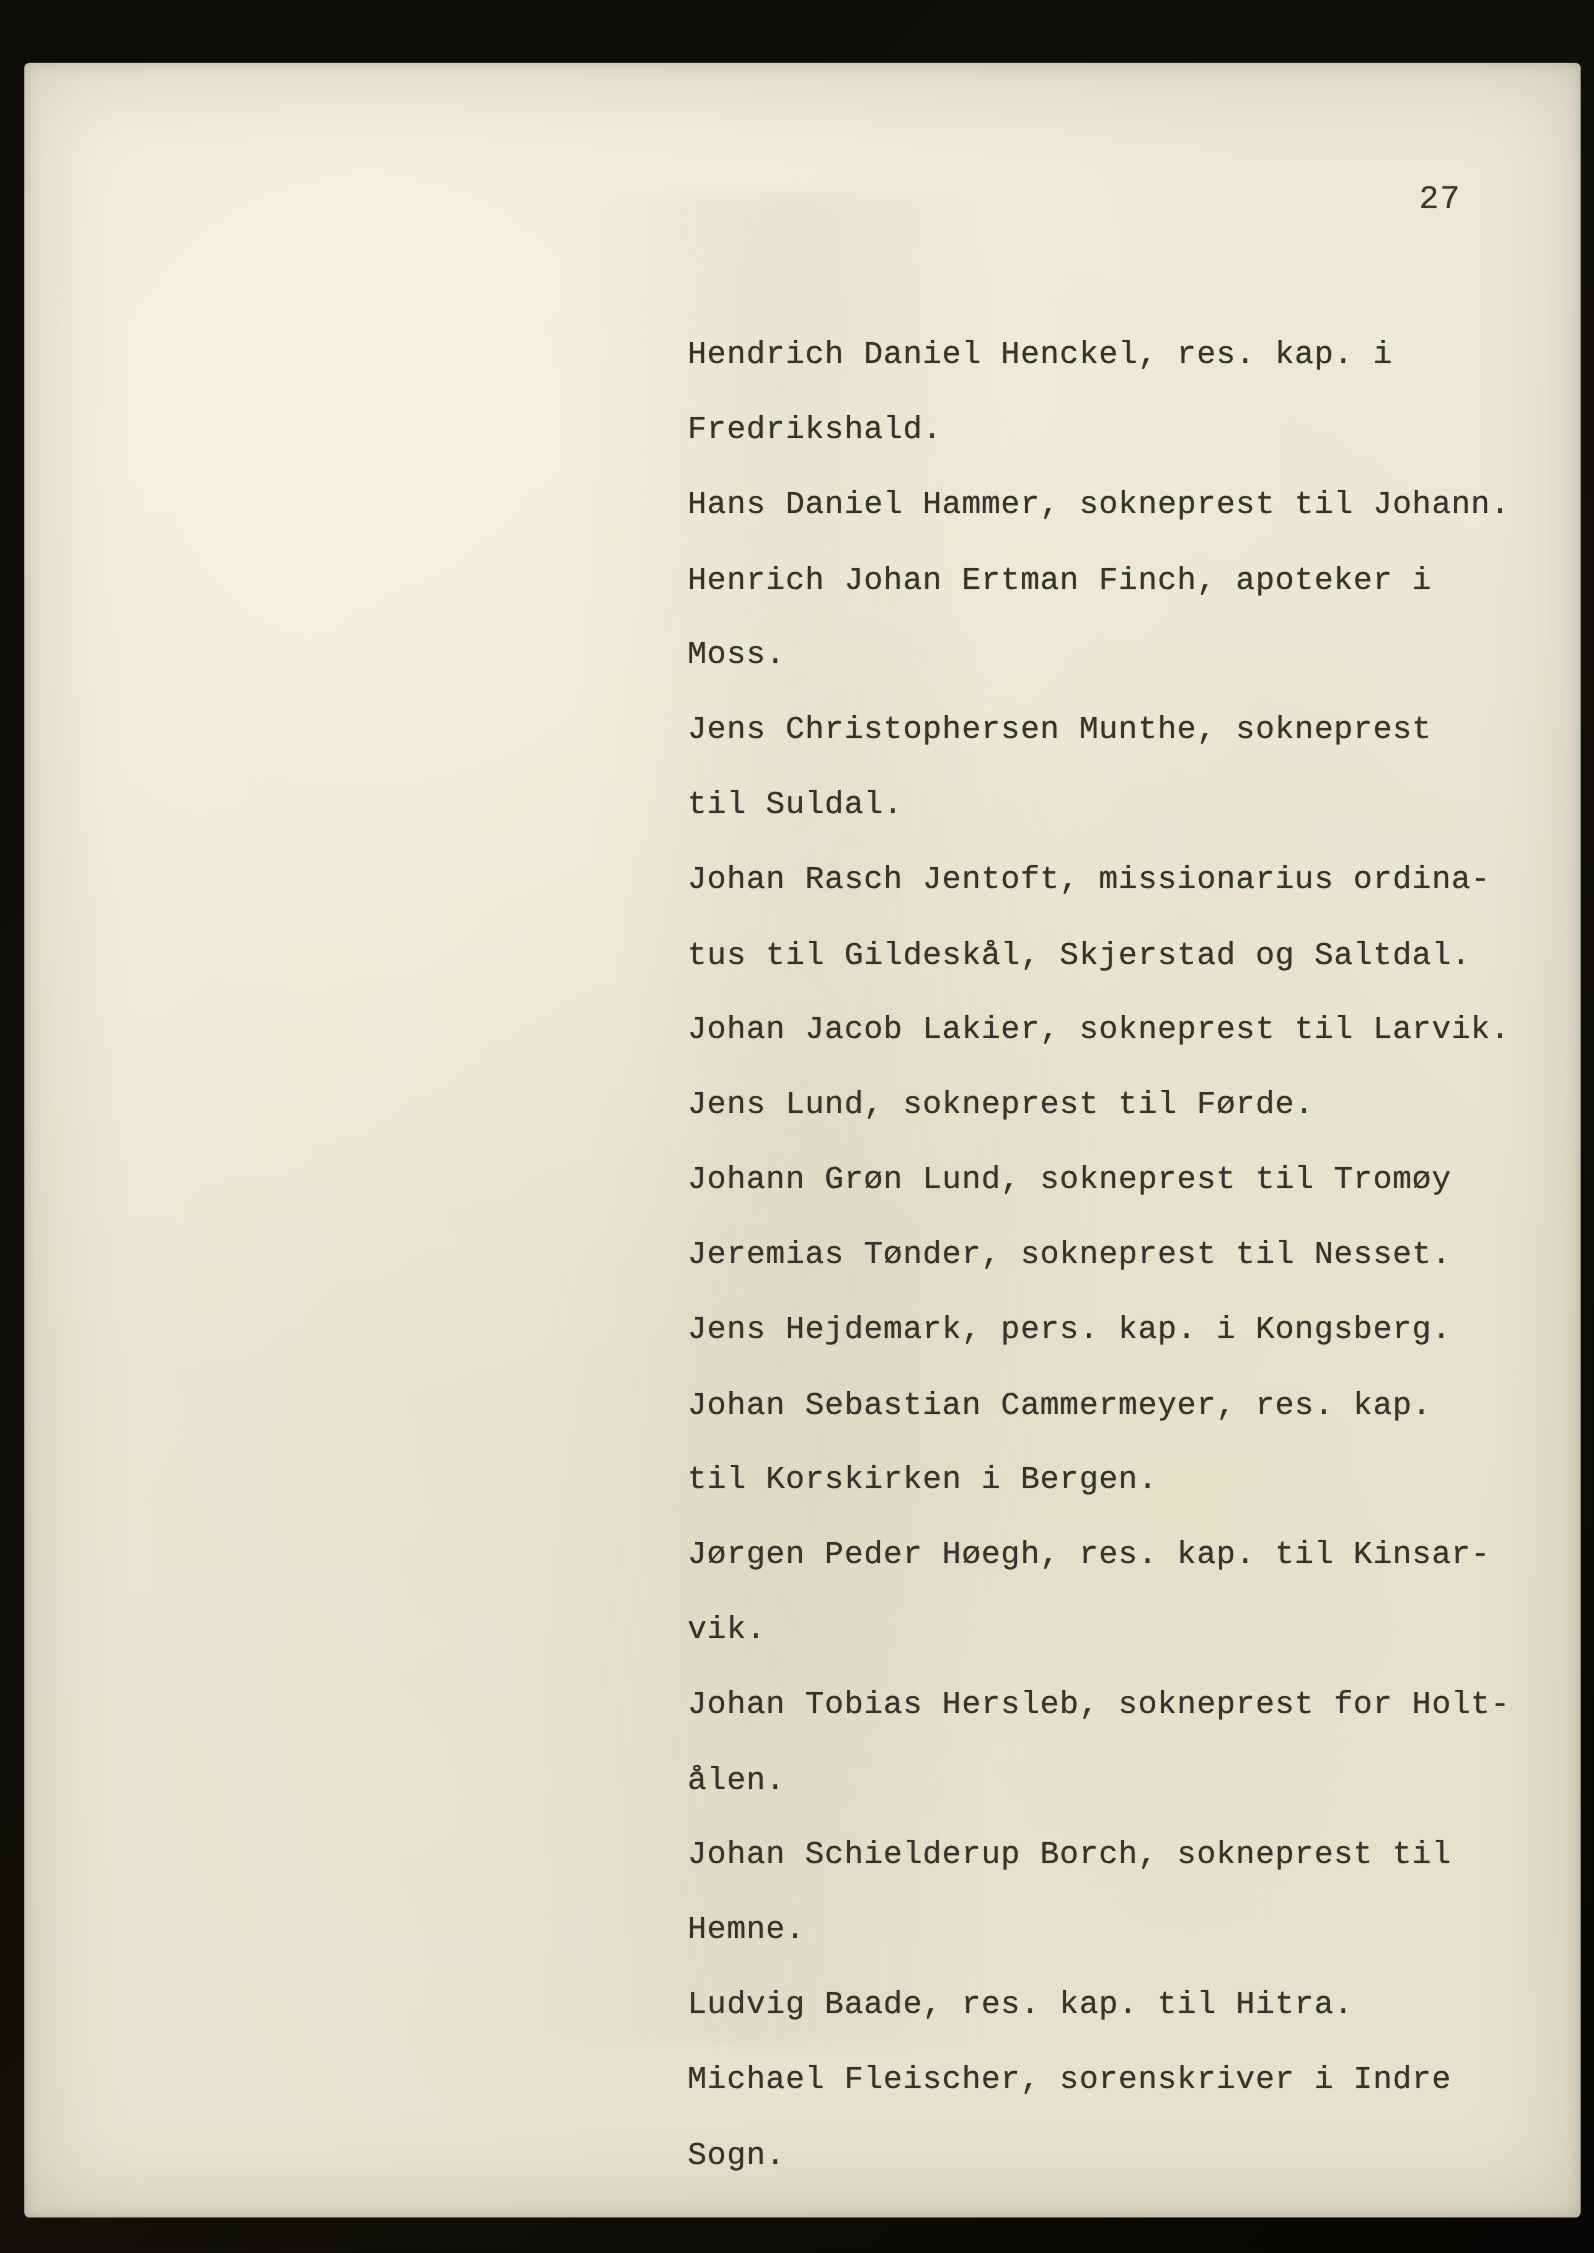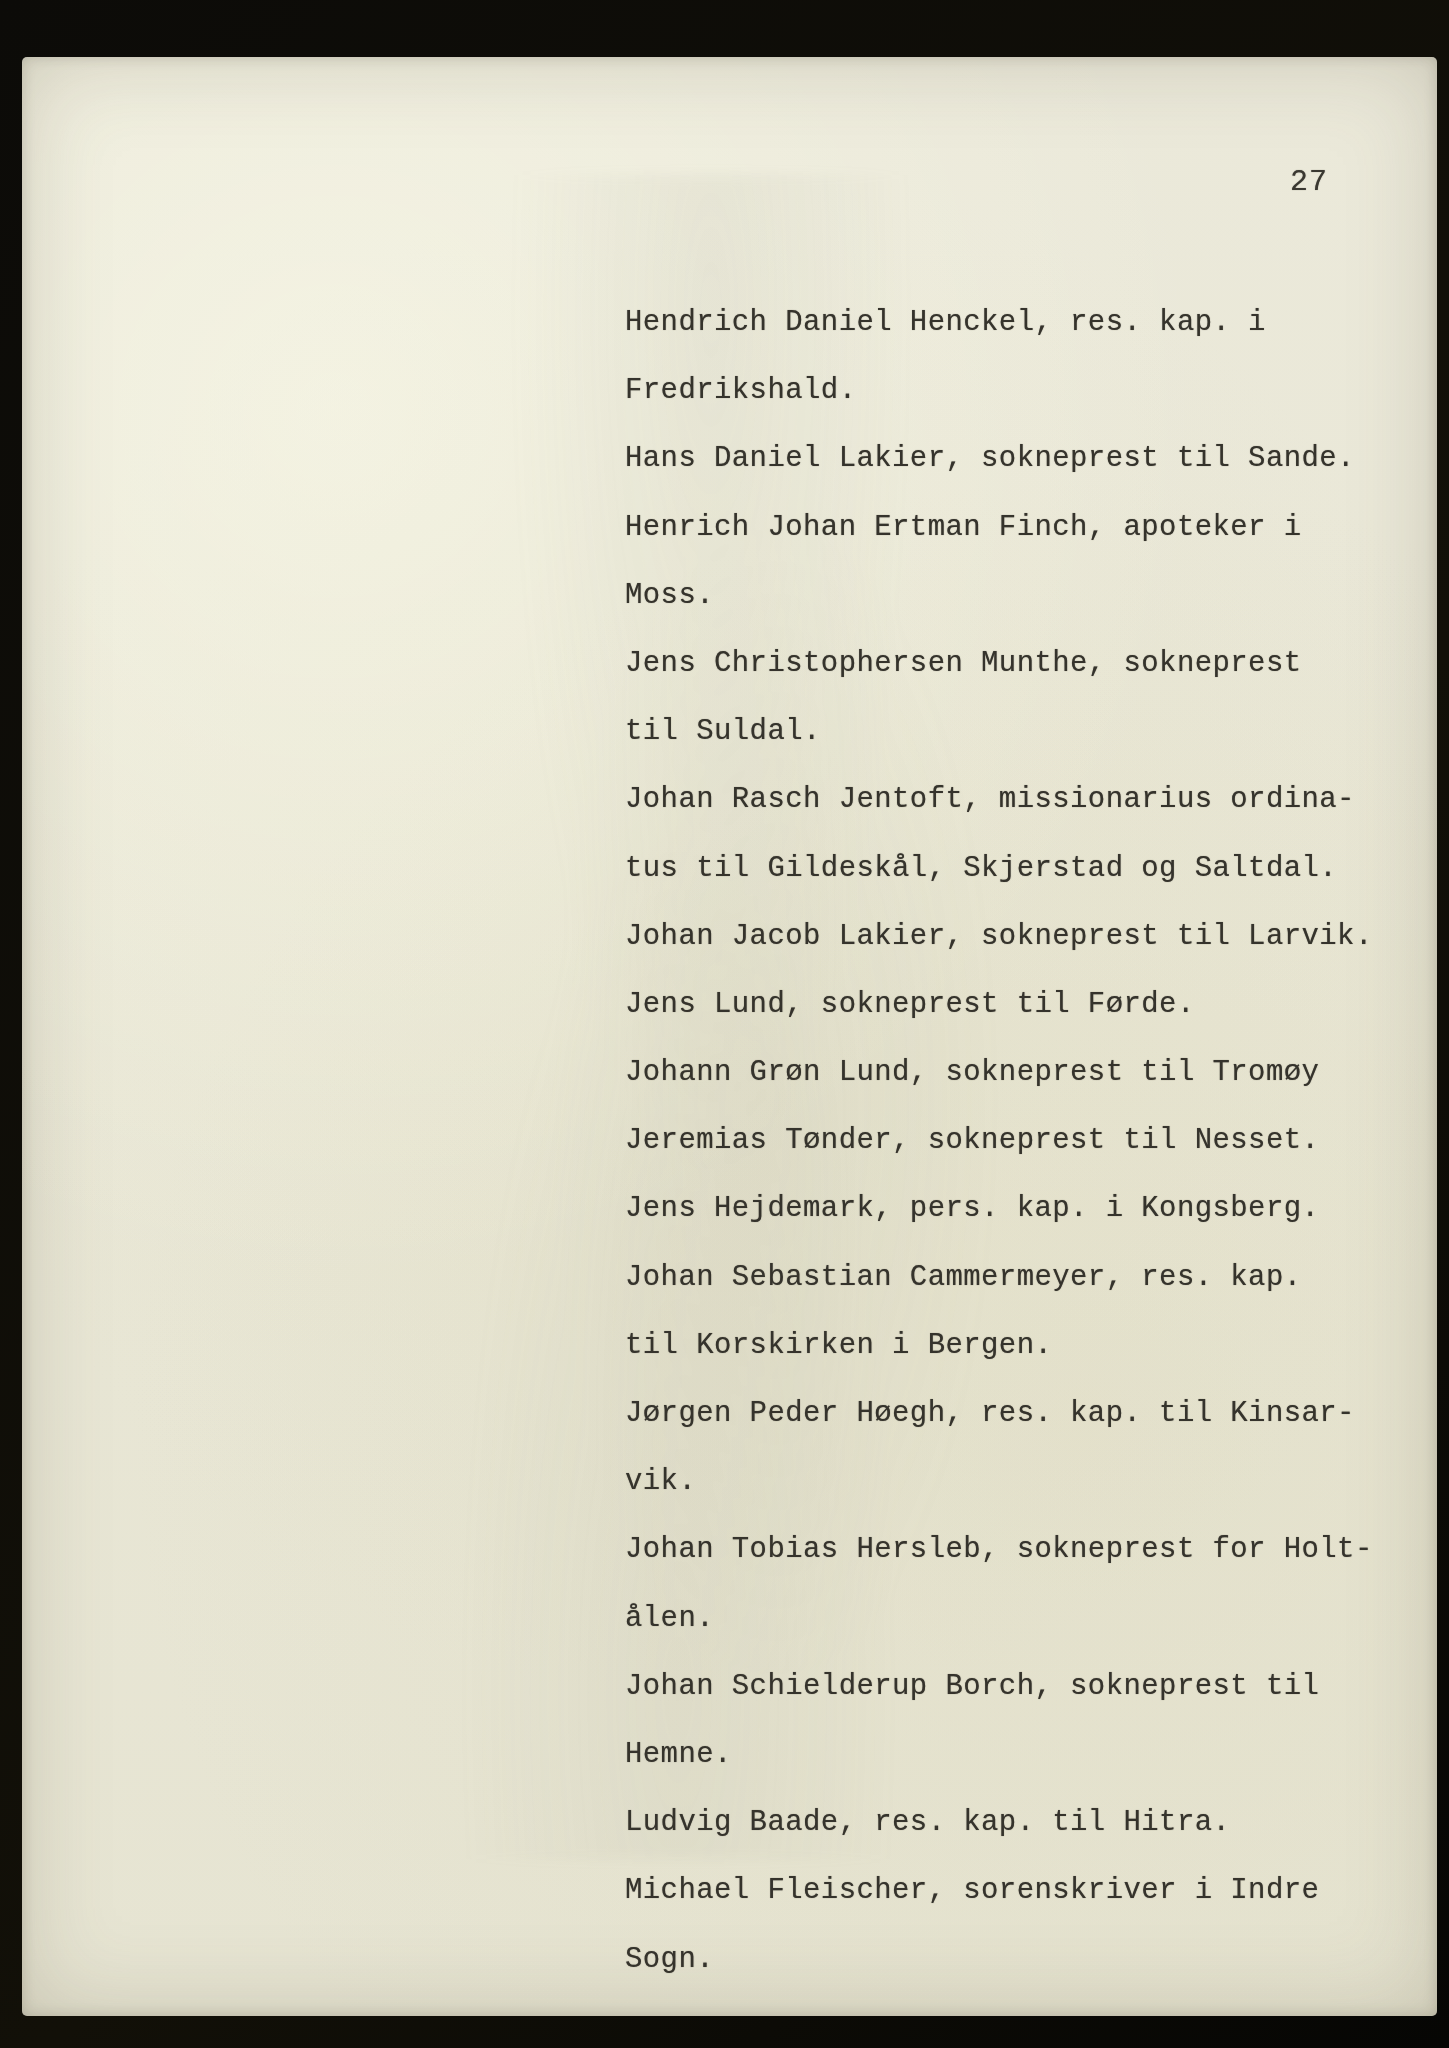--- a/index.html
+++ b/index.html
@@ -81,21 +81,21 @@
 <div class="scan">
   <div class="paper">
     <div class="ghost"></div>
     <div class="page-number">27</div>
     <div class="text-block">
         <div class="entry">
           <div class="line">Hendrich Daniel Henckel, res. kap. i</div>
           <div class="line">Fredrikshald.</div>
         </div>
         <div class="entry">
-          <div class="line">Hans Daniel Lakier, sokneprest til Sande.</div>
+          <div class="line">Hans Daniel Hammer, sokneprest til Johann.</div>
         </div>
         <div class="entry">
           <div class="line">Henrich Johan Ertman Finch, apoteker i</div>
           <div class="line">Moss.</div>
         </div>
         <div class="entry">
           <div class="line">Jens Christophersen Munthe, sokneprest</div>
           <div class="line">til Suldal.</div>
         </div>
         <div class="entry">

